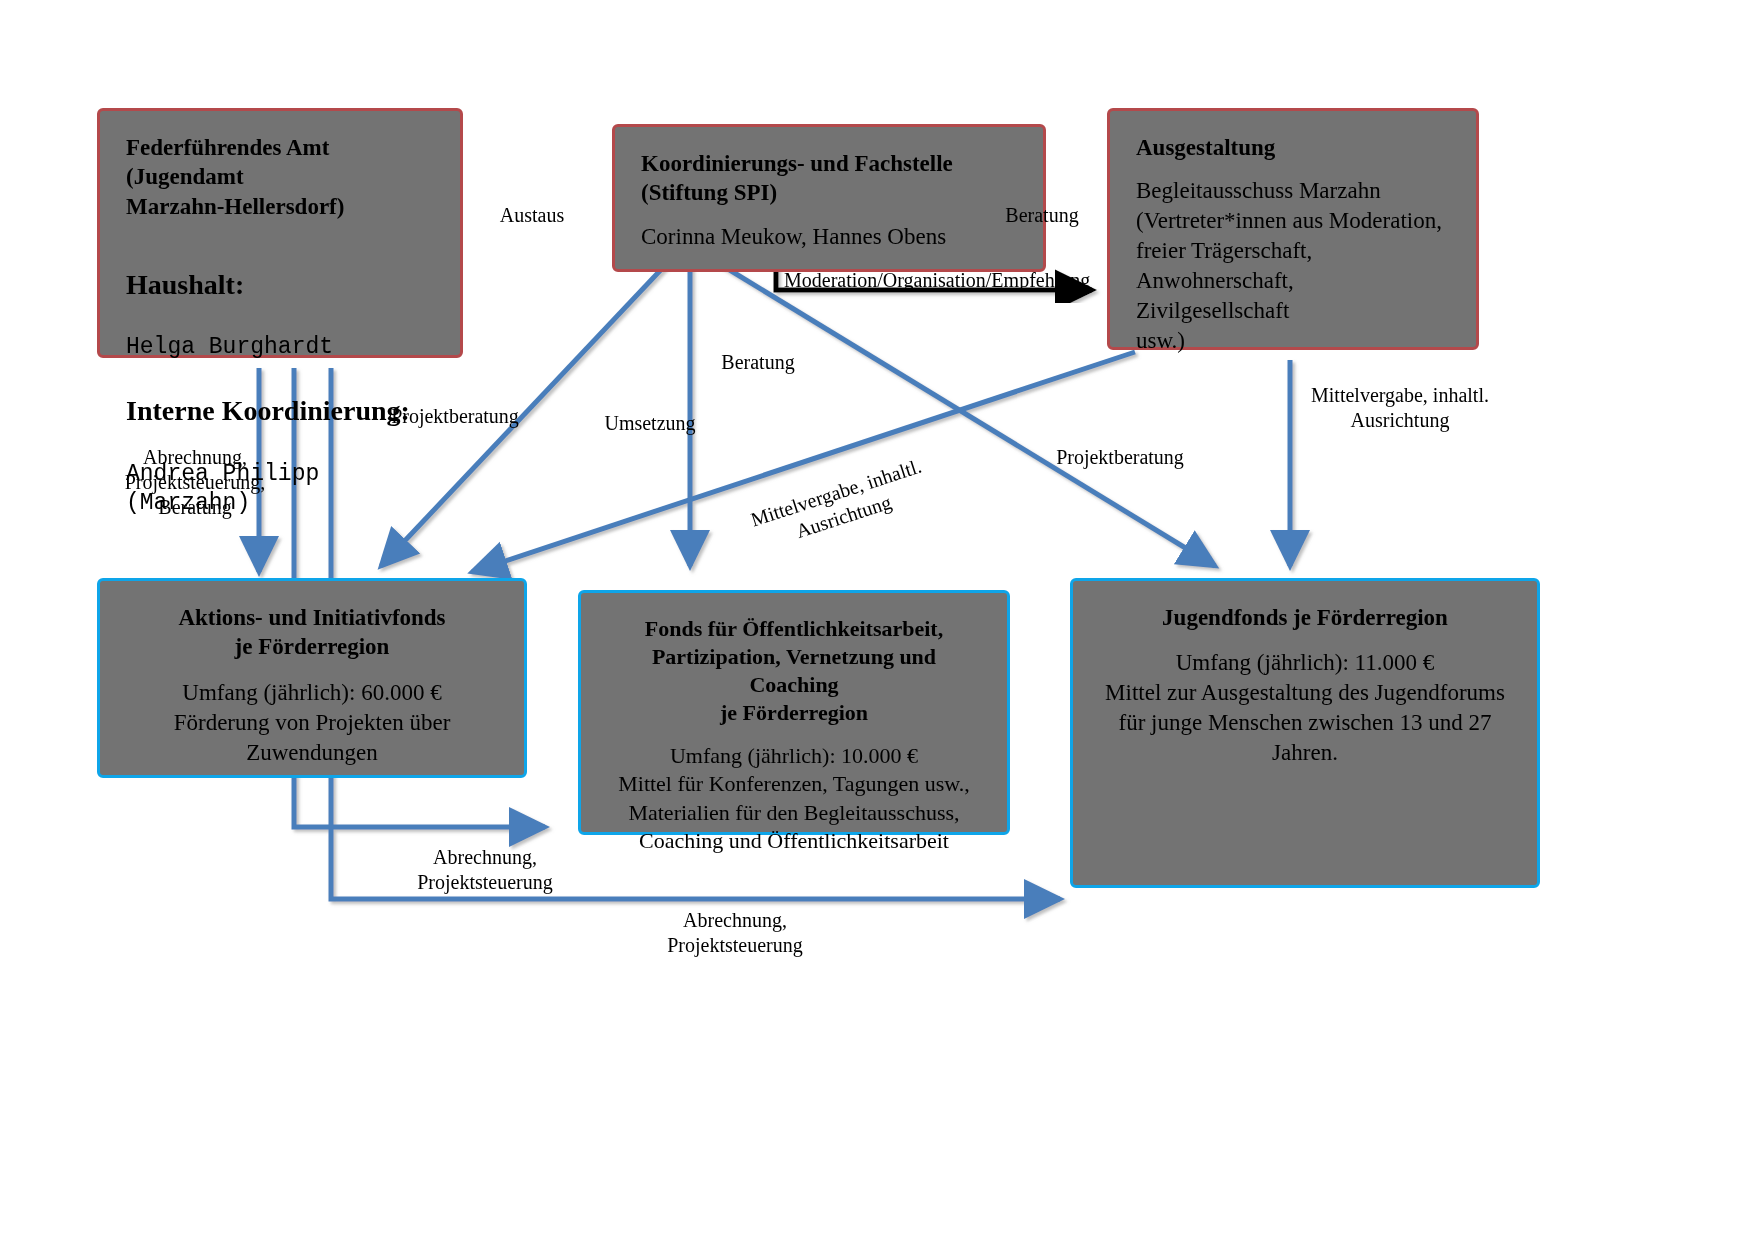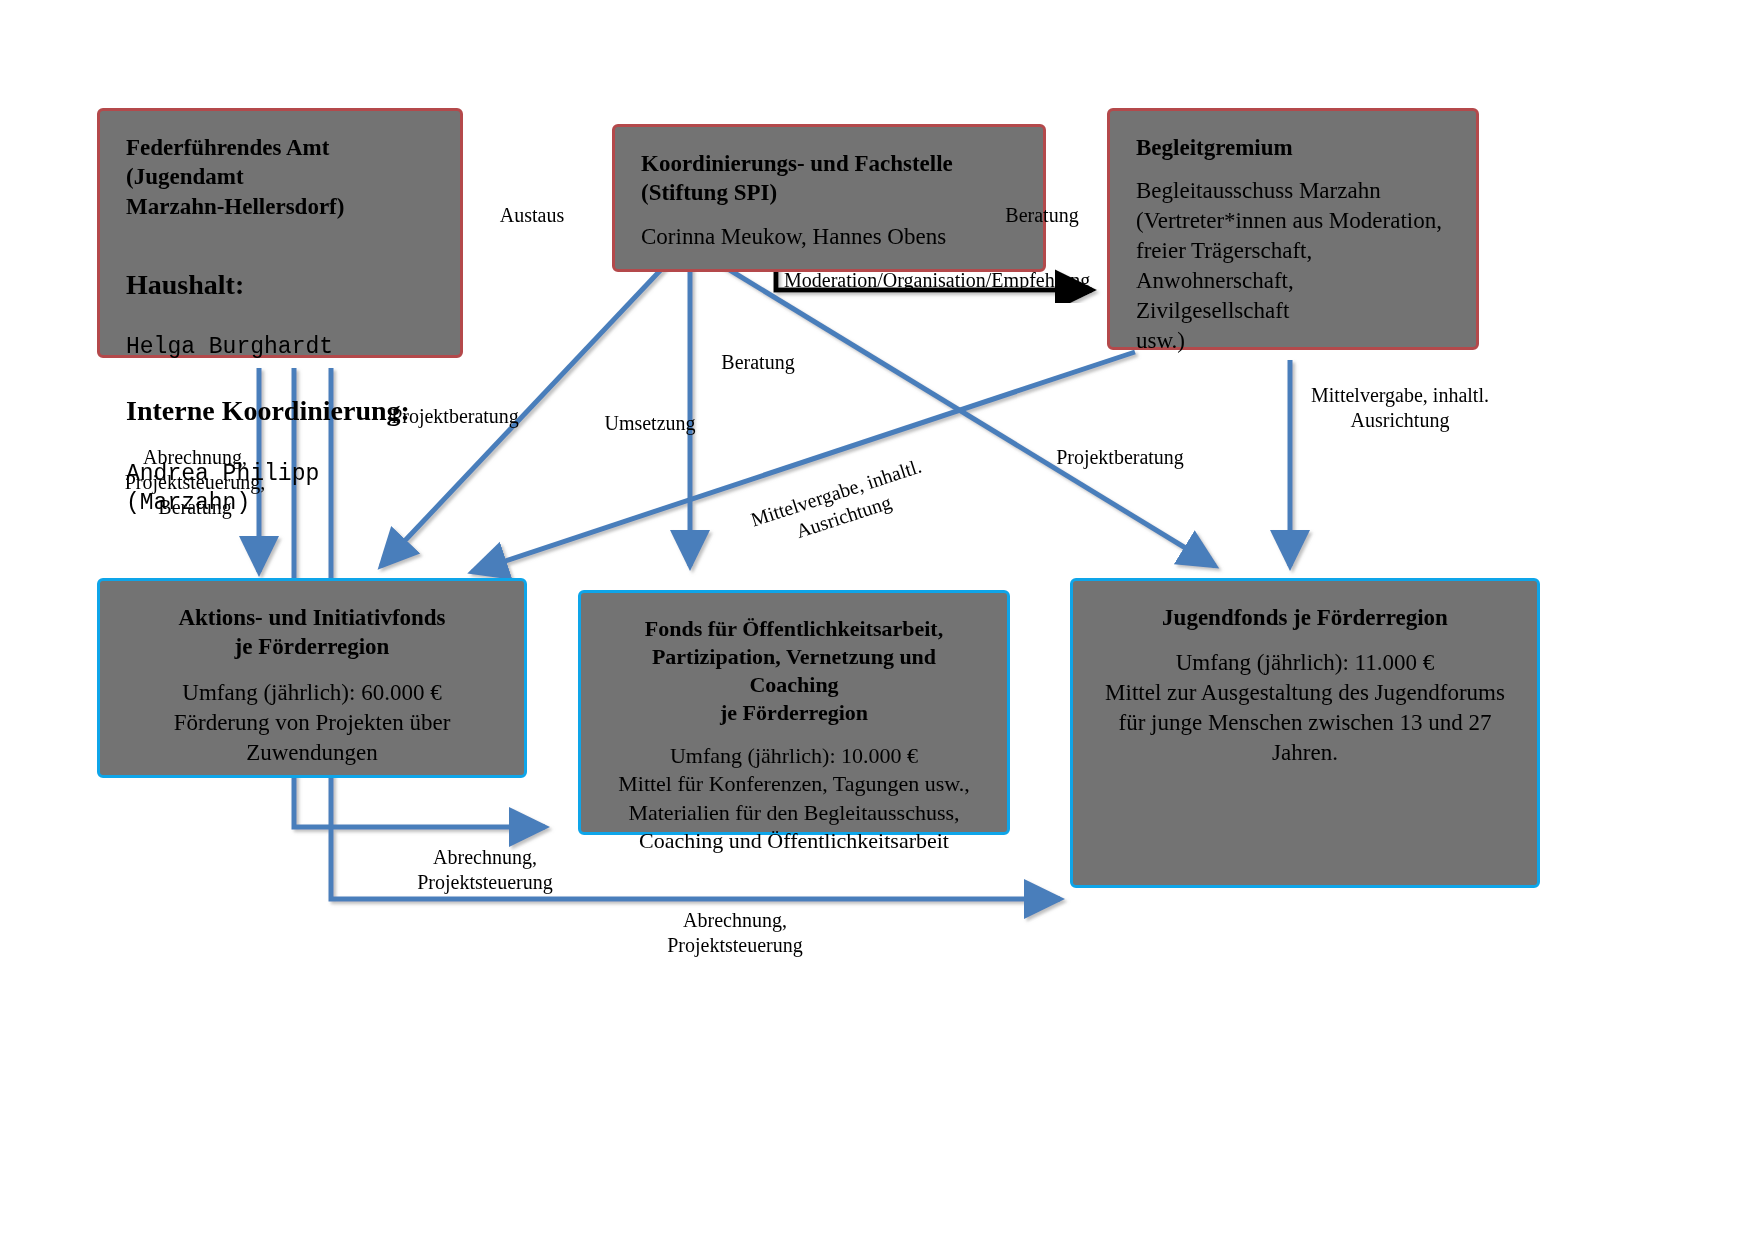--- a/index.html
+++ b/index.html
@@ -151,21 +151,21 @@
     </div>
   </div>
 
   <div class="node red" style="left:600px; top:124px; width:434px; height:148px;margin-left:12px;">
     <div class="title">Koordinierungs- und Fachstelle
 (Stiftung SPI)</div>
     <div class="body" style="margin-top:14px;">Corinna Meukow, Hannes Obens</div>
   </div>
 
   <div class="node red" style="left:1107px; top:108px; width:372px; height:242px;">
-    <div class="title">Begleitgremium</div>
+    <div class="title">Ausgestaltung</div>
     <div class="body" style="margin-top:14px;">Begleitausschuss Marzahn
 (Vertreter*innen aus Moderation,
 freier Trägerschaft,
 Anwohnerschaft, Zivilgesellschaft
 usw.)</div>
   </div>
 
   <div class="node green" style="left:97px; top:578px; width:430px; height:200px;">
     <div class="title">Aktions- und Initiativfonds
 je Förderregion</div>

